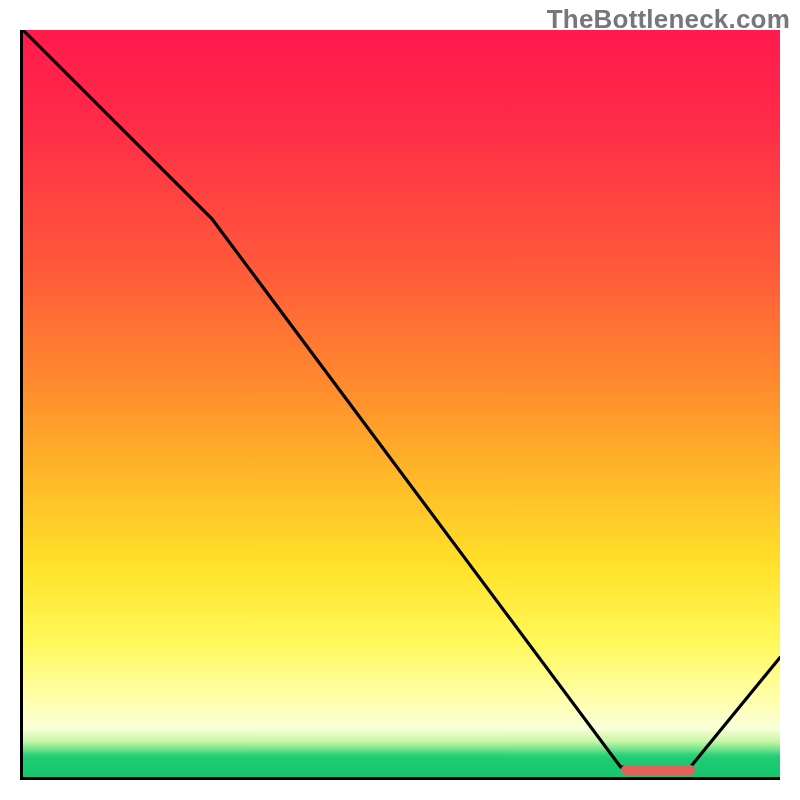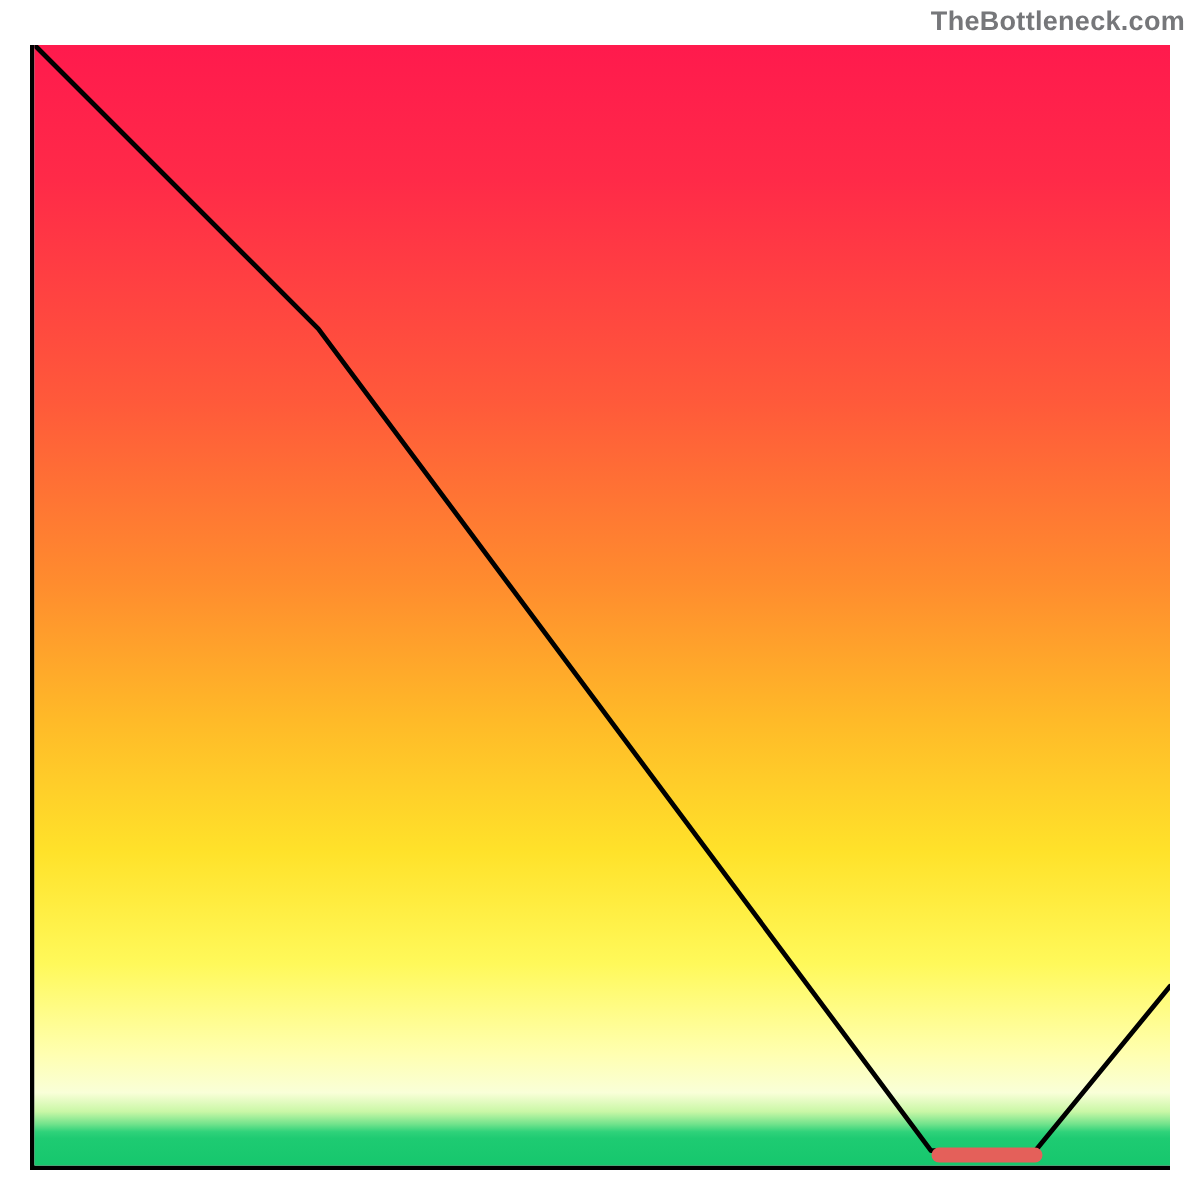--- a/index.html
+++ b/index.html
@@ -8,21 +8,21 @@
     position: relative;
     width: 800px;
     height: 800px;
     background: #fff;
   }
   .attribution {
     position: absolute;
     top: 4px;
     right: 10px;
     font-family: Arial, Helvetica, sans-serif;
-    font-size: 18px;
+    font-size: 26px;
     font-weight: 600;
     color: #76777a;
     letter-spacing: 0.2px;
   }
   .plot-frame {
     position: absolute;
     left: 20px;
     top: 30px;
     width: 760px;
     height: 750px;

